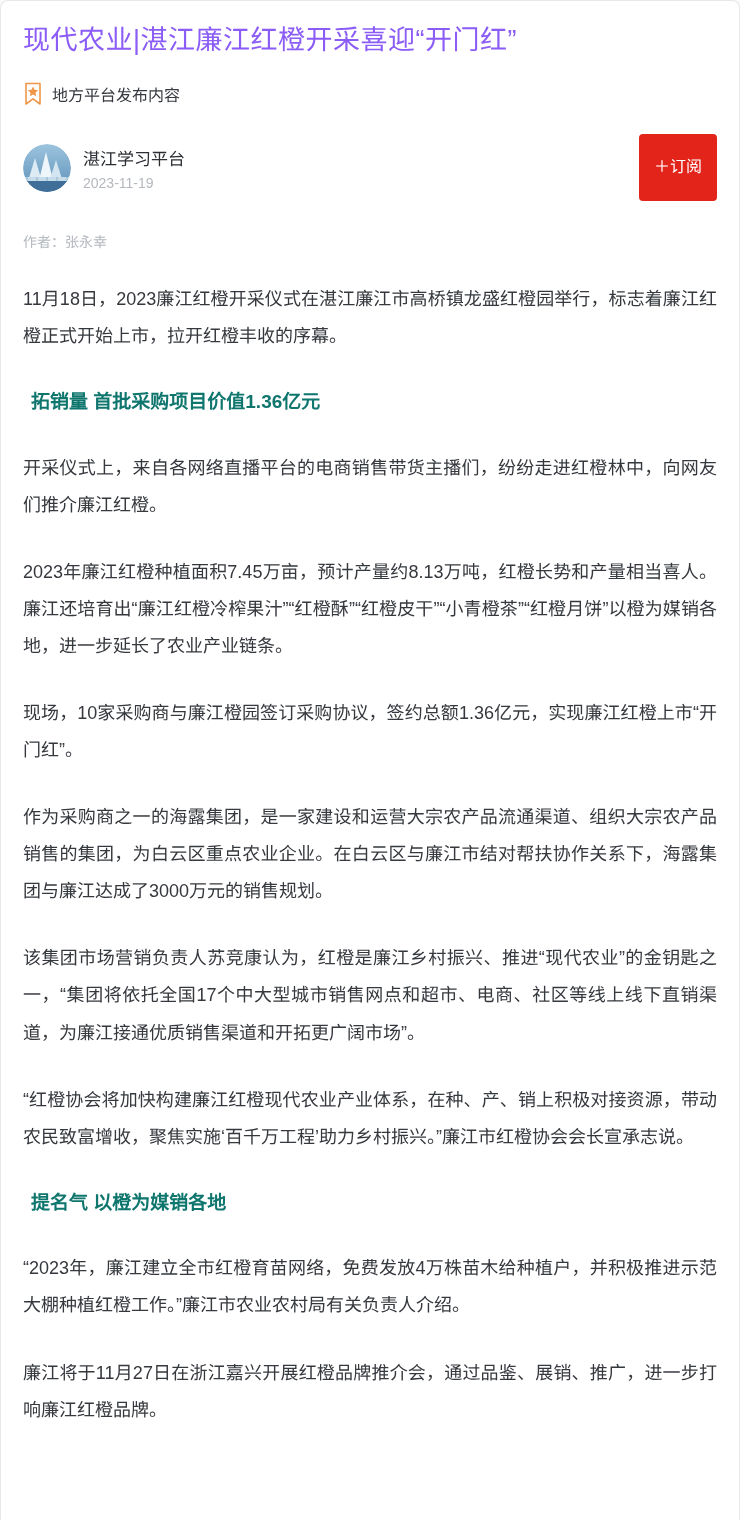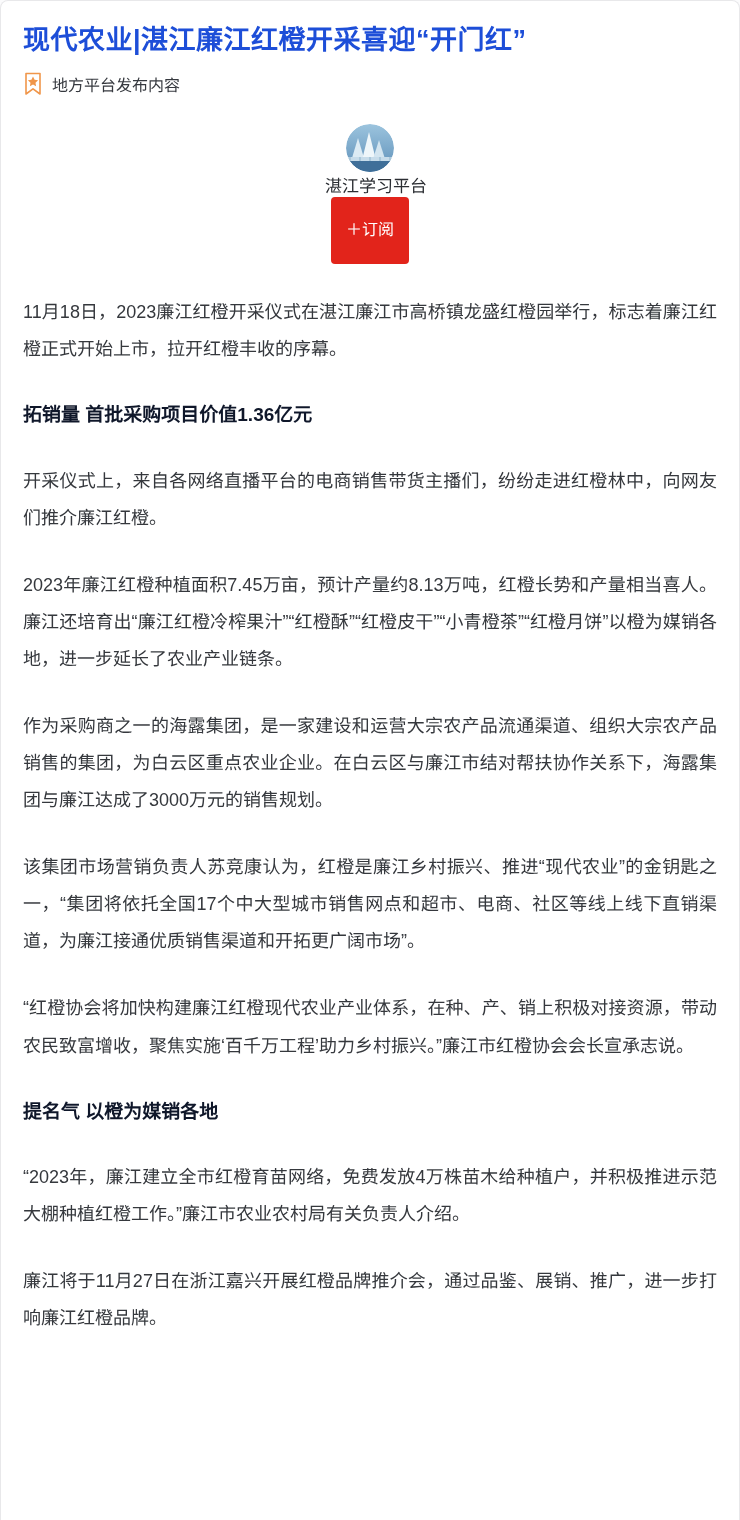--- a/index.html
+++ b/index.html
@@ -14,37 +14,36 @@
     margin: 0 auto;
     background: #ffffff;
     border: 1px solid #e8e8ea;
     border-bottom: none;
     border-radius: 8px 8px 0 0;
     padding: 21px 22px 30px 22px;
   }
   .title {
     font-size: 27px;
     line-height: 1.35;
-    font-weight: 700;
-    color: #1d4ed8;
+    font-weight: 400;
+    color: #8b5cf6;
     letter-spacing: 0.5px;
   }
   .badge-row {
-    margin-top: 14px;
+    margin-top: 24px;
     display: flex;
     align-items: center;
     gap: 9px;
   }
   .badge-row .ribbon { display: inline-flex; width: 20px; height: 24px; }
   .badge-label { font-size: 16px; color: #36393f; }
   .pub-row {
     margin-top: 28px;
     display: flex;
     align-items: center;
-    flex-direction: column;
   }
   .avatar {
     width: 48px;
     height: 48px;
     border-radius: 50%;
     overflow: hidden;
     flex: 0 0 48px;
     cursor: pointer;
   }
   .pub-meta { margin-left: 12px; flex: 1 1 auto; }
@@ -71,22 +70,22 @@
   .article-body p.para {
     font-size: 18px;
     line-height: 2.06;
     color: #35383d;
     text-align: justify;
     margin: 30px 0;
   }
   .article-body h2.sub-head {
     font-size: 19px;
     font-weight: 700;
-    color: #0f172a;
-    margin: 34px 0;
+    color: #0f766e;
+    margin: 34px 8px;
     line-height: 1.4;
   }
 </style>
 </head>
 <body>
 
 <div class="card">
 
   <h1 class="title">现代农业|湛江廉江红橙开采喜迎“开门红”</h1>
 
@@ -122,30 +121,33 @@
           <line x1="4" y1="33" x2="4" y2="37" stroke="#9fbfd4" stroke-width="1.4"></line>
           <line x1="14" y1="33" x2="14" y2="37" stroke="#9fbfd4" stroke-width="1.4"></line>
           <line x1="24" y1="33" x2="24" y2="37" stroke="#9fbfd4" stroke-width="1.4"></line>
           <line x1="34" y1="33" x2="34" y2="37" stroke="#9fbfd4" stroke-width="1.4"></line>
           <line x1="44" y1="33" x2="44" y2="37" stroke="#9fbfd4" stroke-width="1.4"></line>
         </g>
       </svg>
     </div>
     <div class="pub-meta">
       <div class="pub-name">湛江学习平台</div>
+      <div class="pub-date">2023-11-19</div>
     </div>
     <button class="subscribe">＋订阅</button>
   </div>
 
+  <div class="author-line">作者：张永幸</div>
 
   <div class="article-body">
       <p class="para">11月18日，2023廉江红橙开采仪式在湛江廉江市高桥镇龙盛红橙园举行，标志着廉江红橙正式开始上市，拉开红橙丰收的序幕。</p>
       <h2 class="sub-head">拓销量 首批采购项目价值1.36亿元</h2>
       <p class="para">开采仪式上，来自各网络直播平台的电商销售带货主播们，纷纷走进红橙林中，向网友们推介廉江红橙。</p>
       <p class="para">2023年廉江红橙种植面积7.45万亩，预计产量约8.13万吨，红橙长势和产量相当喜人。廉江还培育出“廉江红橙冷榨果汁”“红橙酥”“红橙皮干”“小青橙茶”“红橙月饼”以橙为媒销各地，进一步延长了农业产业链条。</p>
+      <p class="para">现场，10家采购商与廉江橙园签订采购协议，签约总额1.36亿元，实现廉江红橙上市“开门红”。</p>
       <p class="para">作为采购商之一的海露集团，是一家建设和运营大宗农产品流通渠道、组织大宗农产品销售的集团，为白云区重点农业企业。在白云区与廉江市结对帮扶协作关系下，海露集团与廉江达成了3000万元的销售规划。</p>
       <p class="para">该集团市场营销负责人苏竞康认为，红橙是廉江乡村振兴、推进“现代农业”的金钥匙之一，“集团将依托全国17个中大型城市销售网点和超市、电商、社区等线上线下直销渠道，为廉江接通优质销售渠道和开拓更广阔市场”。</p>
       <p class="para">“红橙协会将加快构建廉江红橙现代农业产业体系，在种、产、销上积极对接资源，带动农民致富增收，聚焦实施‘百千万工程’助力乡村振兴。”廉江市红橙协会会长宣承志说。</p>
       <h2 class="sub-head">提名气 以橙为媒销各地</h2>
       <p class="para">“2023年，廉江建立全市红橙育苗网络，免费发放4万株苗木给种植户，并积极推进示范大棚种植红橙工作。”廉江市农业农村局有关负责人介绍。</p>
       <p class="para">廉江将于11月27日在浙江嘉兴开展红橙品牌推介会，通过品鉴、展销、推广，进一步打响廉江红橙品牌。</p>
     </div>
 
 </div>
 

